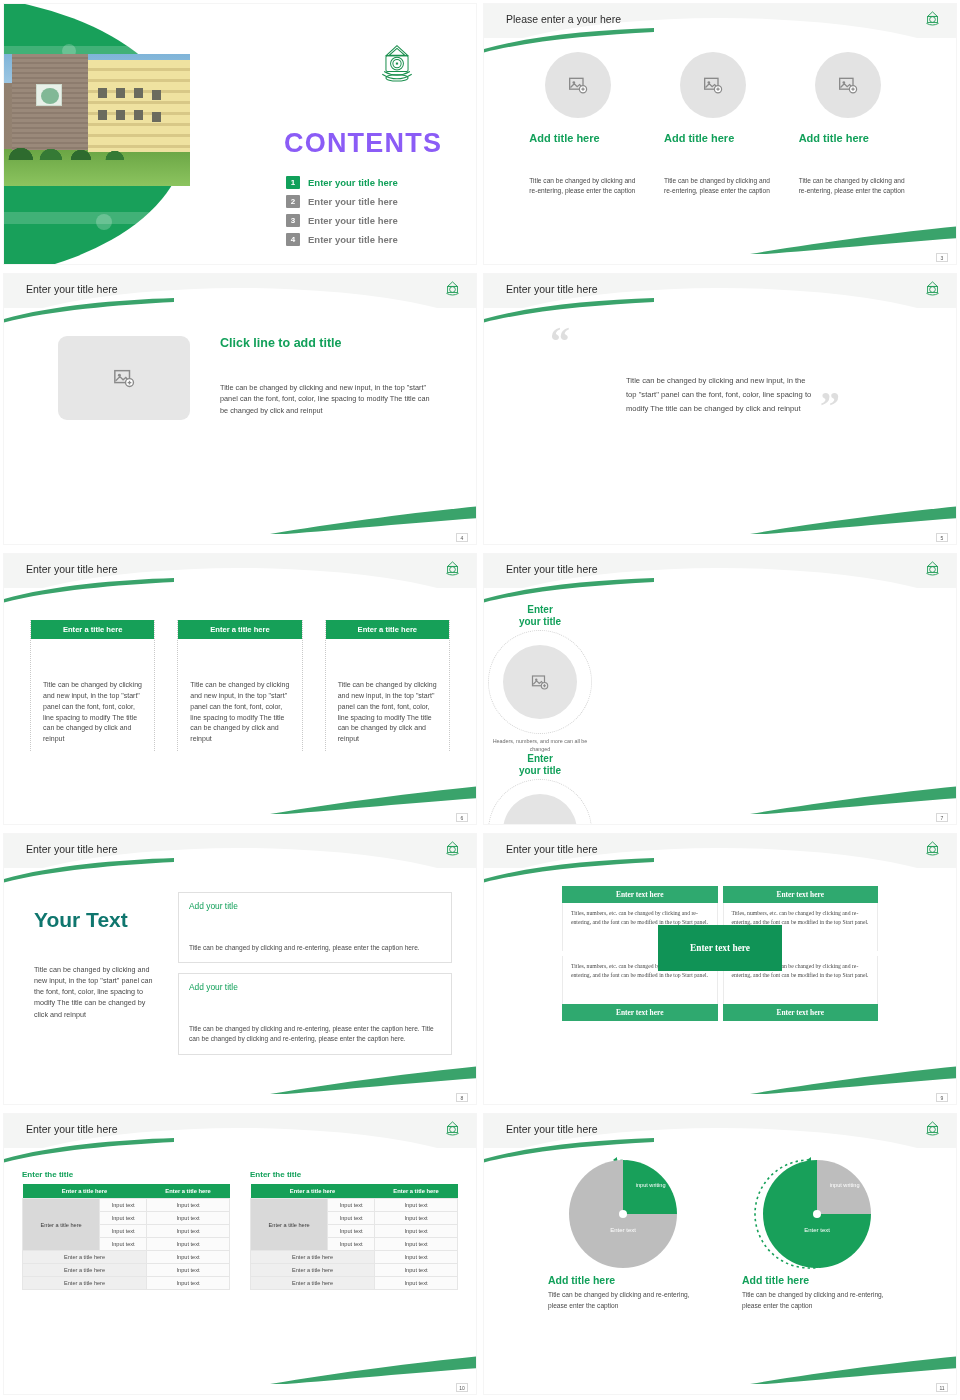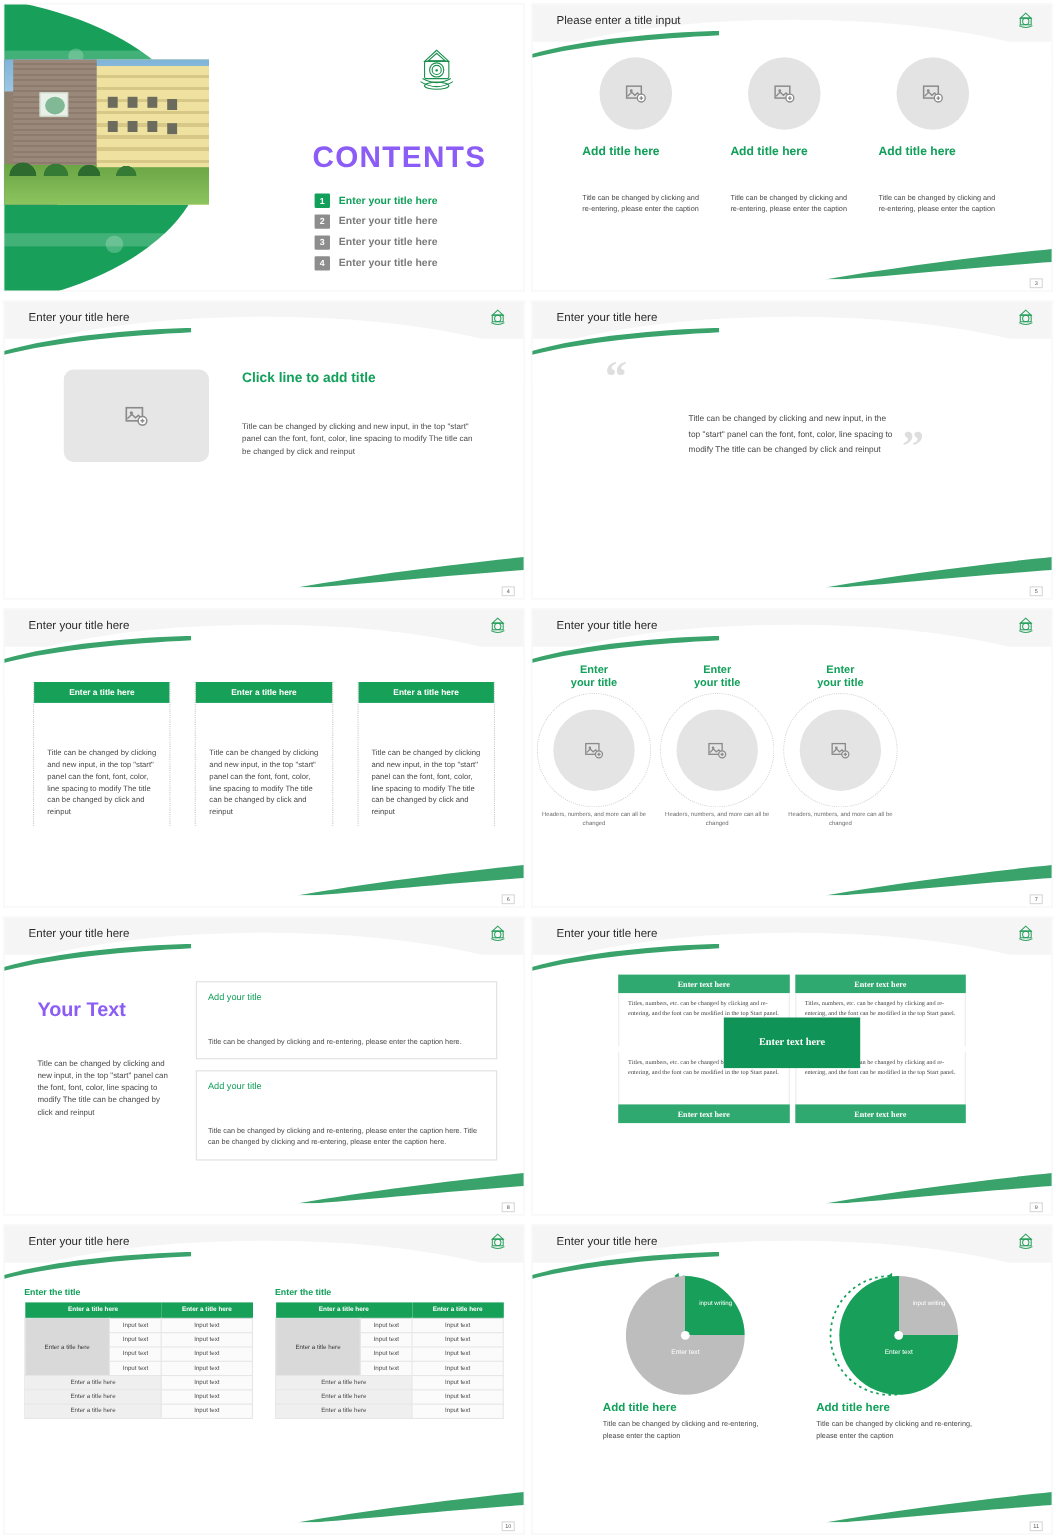--- a/index.html
+++ b/index.html
@@ -156,35 +156,35 @@
   .s4-p{ position:absolute; left:142px; top:28px; width:190px; font-size:7.6px; line-height:1.85; }
 
   
   .s5-cols{ display:flex; gap:22px; padding:26px 26px 0; }
   .s5-col{ width:130px; border-left:1px dotted #c9c9c9; border-right:1px dotted #c9c9c9; padding:0 4px 6px;}
   .s5-head{ background:#16a058; color:#fff; font-size:7.6px; font-weight:bold;
             text-align:center; padding:5px 0; margin:0 -4px; }
   .s5-p{ font-size:7px; padding:9px 8px 0; }
 
   
-  .s6-cols{ display:flex; justify-content:flex-start; padding:10px 0 0; }
+  .s6-cols{ display:flex; justify-content:center; padding:10px 0 0;flex-direction:column; }
   .s6-col{ width:112px; position:relative; text-align:center; }
   .s6-ring{
     width:104px;height:104px;border-radius:50%;border:1px dotted #d3d3d3;
     margin:0 auto; display:flex;align-items:center;justify-content:center; position:relative;
   }
   .s6-inner{ width:74px;height:74px;border-radius:50%;background:#e4e4e4;
              display:flex;align-items:center;justify-content:center; }
   .s6-t{ font-size:10px; font-weight:bold; color:#12a05a; line-height:1.2; margin-bottom:2px; position:relative; z-index:3;}
   .s6-cap{ font-size:5.4px; color:#6d6d6d; line-height:1.5; margin-top:3px; }
 
   
   .s7-wrap{ display:flex; padding:18px 24px 0 30px; gap:24px; }
   .s7-left{ width:120px; padding-top:16px; }
-  .s7-big{ font-size:18px; font-weight:bold; color:#8b5cf6; margin-bottom:7px; }
+  .s7-big{ font-size:21px; font-weight:bold; color:#0f766e; margin-bottom:7px; }
   .s7-p{ font-size:7.2px; }
   .s7-right{ flex:1; }
   .s7-card{ border:1px solid #e0e0e0; padding:8px 10px 9px; margin-bottom:10px; }
   .s7-ct{ font-size:8.4px; font-weight:normal; color:#12a05a; margin-bottom:4px;}
   .s7-cp{ font-size:6.6px; }
 
   
   .s8-wrap{ position:relative; padding:12px 78px 0;font-family:Liberation Serif, serif; }
   .s8-grid{ display:grid; grid-template-columns:1fr 1fr; gap:5px 5px; }
   .s8-cell{ position:relative; }
@@ -292,21 +292,21 @@
         </div>
       </div>
     </div>
   </div>
 
   <div class="slide">
     <div class="slide-inner">
       <div class="hdr">
           <div class="hdr-curve"></div>
         </div>
-      <div class="hdr-title">Please enter a title input</div>
+      <div class="hdr-title">Please enter a your here</div>
       <div class="slide-logo">
         <svg viewBox="0 0 100 100" width="19" height="19">
             <g fill="none" stroke="#2aa05e" stroke-width="5">
               <path d="M50 10 L24 34 L76 34 Z"></path>
               <rect x="24" y="34" width="52" height="32"></rect>
               <circle cx="50" cy="50" r="15"></circle>
               <path d="M18 70 q32 18 64 0"></path>
             </g>
           </svg>
       </div>

